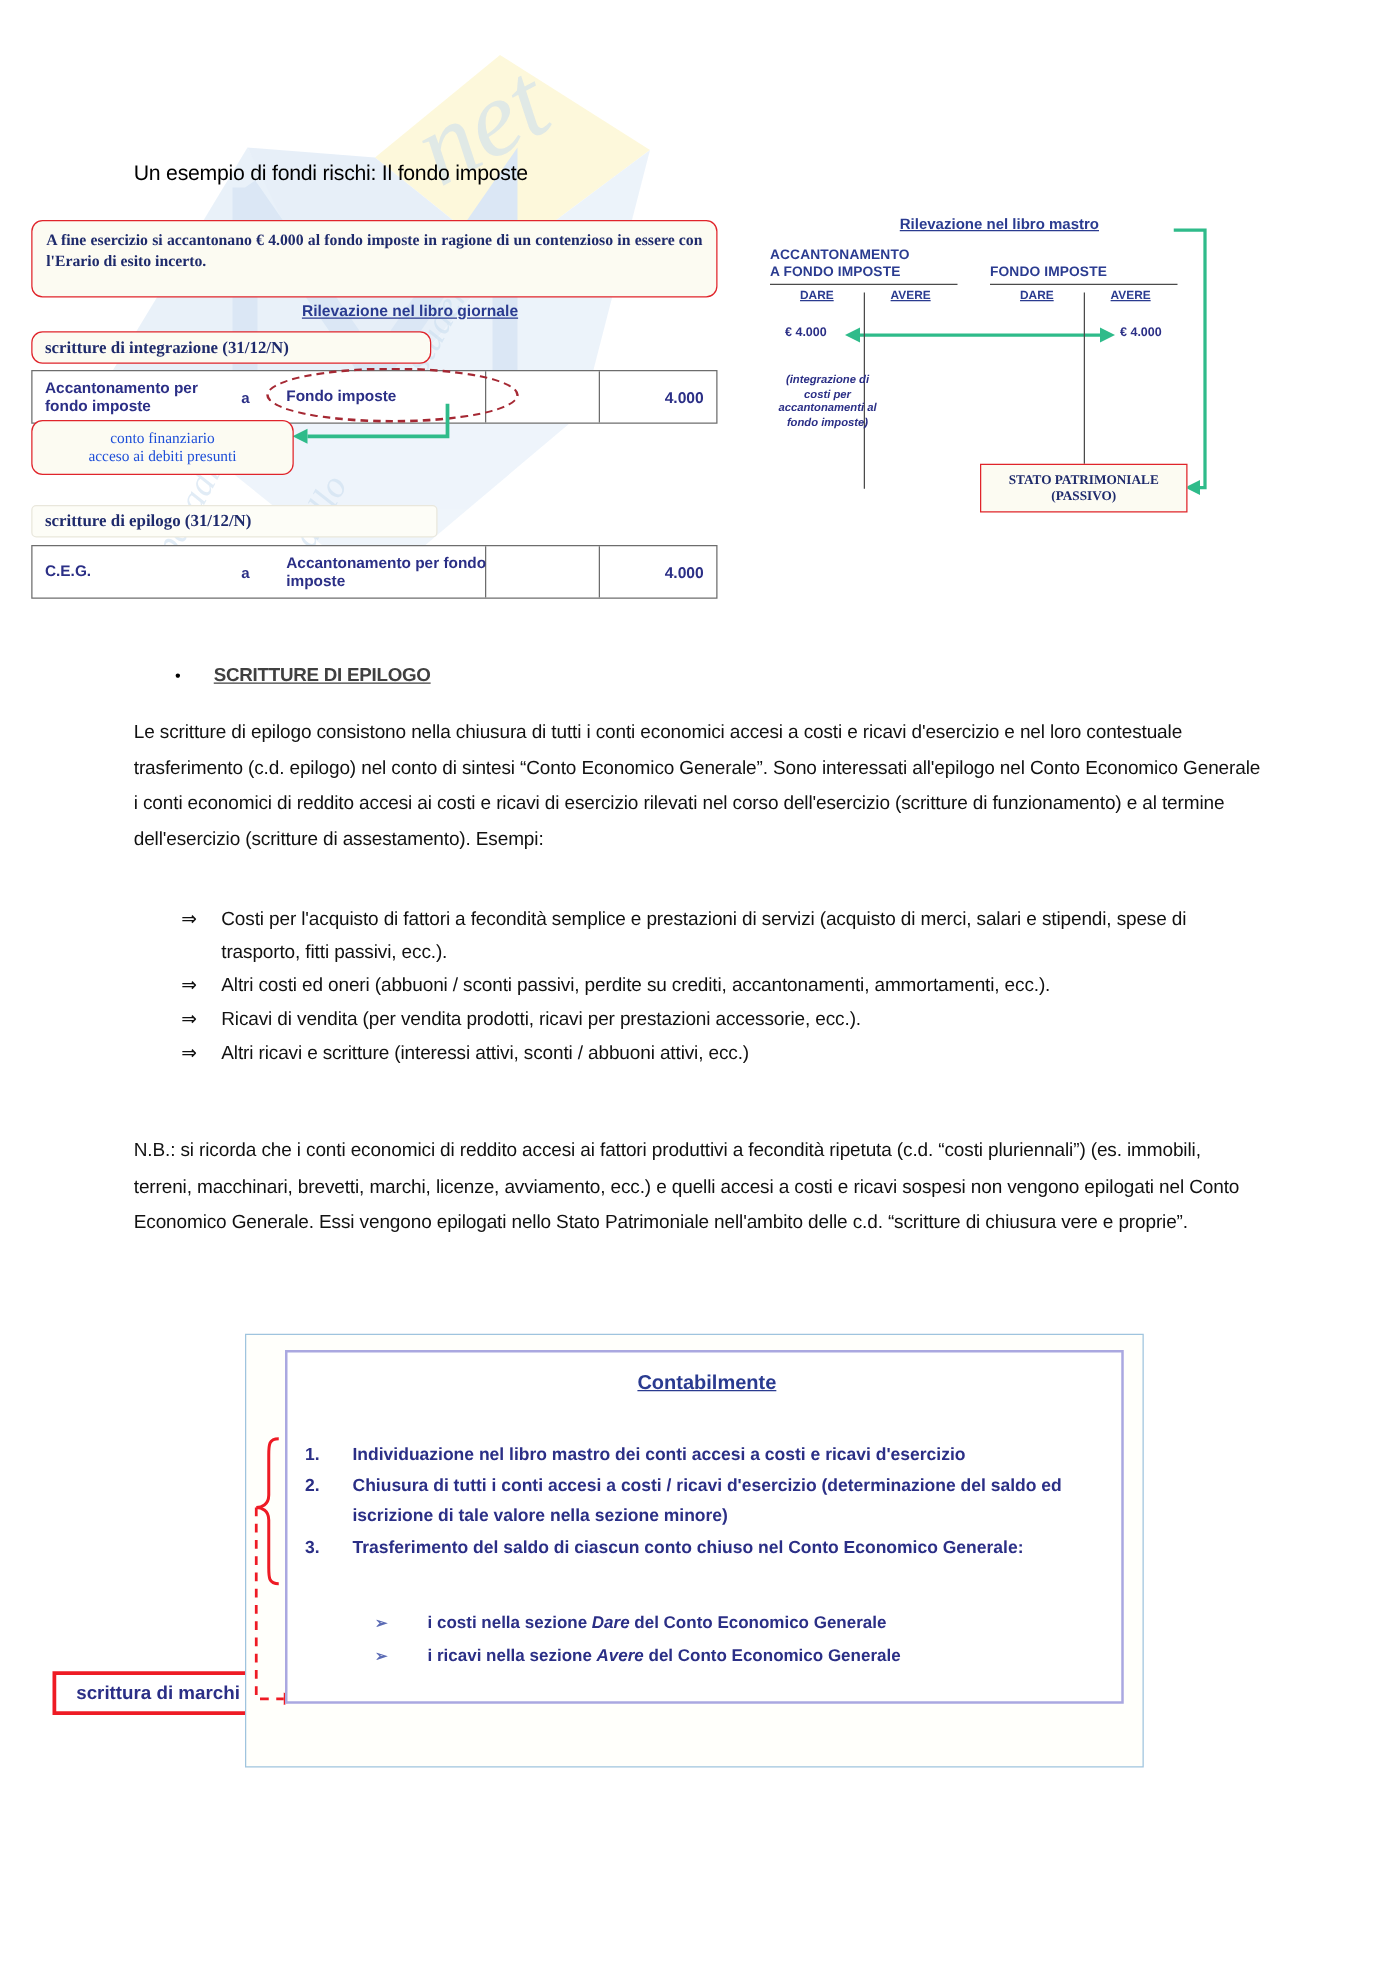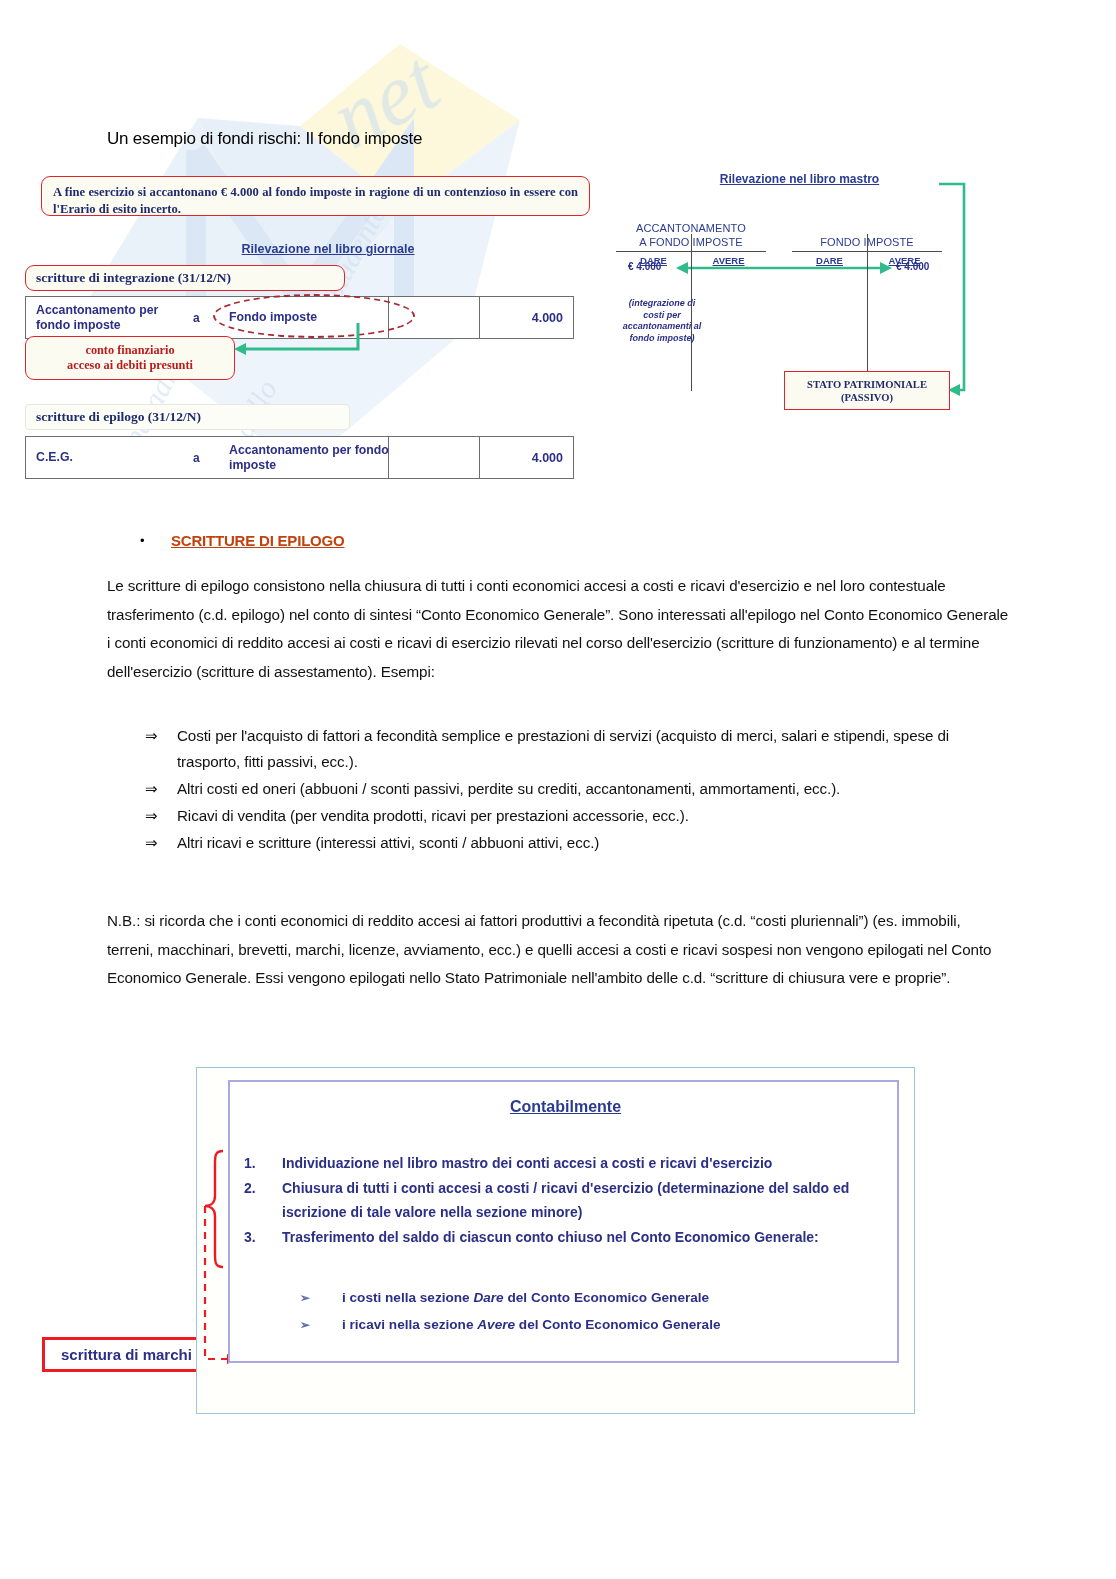--- a/index.html
+++ b/index.html
@@ -28,21 +28,21 @@
   
   #journal-slide{
     position:absolute;left:25px;top:176px;width:549px;height:310px;z-index:2;
   }
   .redbox{
     border:1.6px solid #e0242b;border-radius:9px;
     background:#fcfbf2;
     box-sizing:border-box;
   }
   #statement-box{
-    position:absolute;left:16px;top:0;width:549px;height:40px;
+    position:absolute;left:0;top:0;width:549px;height:62px;
     padding:7px 11px 0 11px;
     font-family:"Liberation Serif", serif;
     font-size:12.6px;line-height:16.5px;color:#1f2b6c;
     font-weight:bold;text-align:justify;
   }
   #journal-heading{
     position:absolute;left:183px;top:66px;width:240px;
     text-align:center;font-size:12.5px;font-weight:bold;
     color:#2a3b90;text-decoration:underline;
   }
@@ -85,36 +85,36 @@
   }
   #ellipse-highlight{
     position:absolute;left:188px;top:118px;width:202px;height:44px;
     border:2.3px dashed #a52833;border-radius:50%;
     box-sizing:border-box;pointer-events:none;
   }
   #finance-note{
     position:absolute;left:0;top:160px;width:210px;height:44px;
     display:flex;flex-direction:column;align-items:center;justify-content:center;
     font-family:"Liberation Serif", serif;font-size:12.3px;line-height:15px;
-    color:#b91c1c;font-weight:bold;
+    color:#1d4ed8;font-weight:normal;
   }
   #note-arrow{position:absolute;left:205px;top:143px;}
 
   
   #ledger-slide{
     position:absolute;left:612px;top:172px;width:370px;height:250px;z-index:2;
   }
   #ledger-heading{
     position:absolute;left:85px;top:0px;width:205px;text-align:center;
     font-size:12px;font-weight:bold;color:#2a3b90;text-decoration:underline;
   }
   .tacct{position:absolute;}
   .tacct-title{
-    text-align:center;font-size:11px;font-weight:normal;color:#2a3b90;
-    line-height:14px;letter-spacing:0.1px;margin-top:24px;
+    text-align:left;font-size:11px;font-weight:bold;color:#2a3b90;
+    line-height:14px;letter-spacing:0.1px;
   }
   .tacct-rule{border-top:1.2px solid #4a4a4a;margin-top:2px;}
   .tacct-sides{display:flex;}
   .tacct-side{
     flex:1;text-align:center;padding-top:3px;
     font-size:9.5px;font-weight:bold;color:#2a3b90;text-decoration:underline;
   }
   .tacct-vline{
     position:absolute;width:0;border-left:1.3px solid #4a4a4a;
   }
@@ -135,21 +135,21 @@
   #ledger-arrows{position:absolute;left:0;top:0;}
 
   
   #body-copy{position:absolute;left:0;top:0;width:1116px;z-index:3;}
   #section-bullet{
     position:absolute;left:140px;top:533px;font-size:13px;color:#000;
   }
   #section-title{
     position:absolute;left:171px;top:532px;
     font-size:15px;font-weight:bold;text-decoration:underline;
-    letter-spacing:-0.2px;color:#c2410c;
+    letter-spacing:-0.2px;color:#404040;
   }
   .para{
     position:absolute;left:107px;width:904px;
     font-size:15.2px;line-height:28.5px;color:#111;letter-spacing:-0.1px;
   }
   #para-1{top:572px;}
   #para-nb{top:907px;}
   .arrow-list{position:absolute;left:145px;top:723px;width:870px;}
   .arrow-item{
     position:relative;padding-left:32px;

